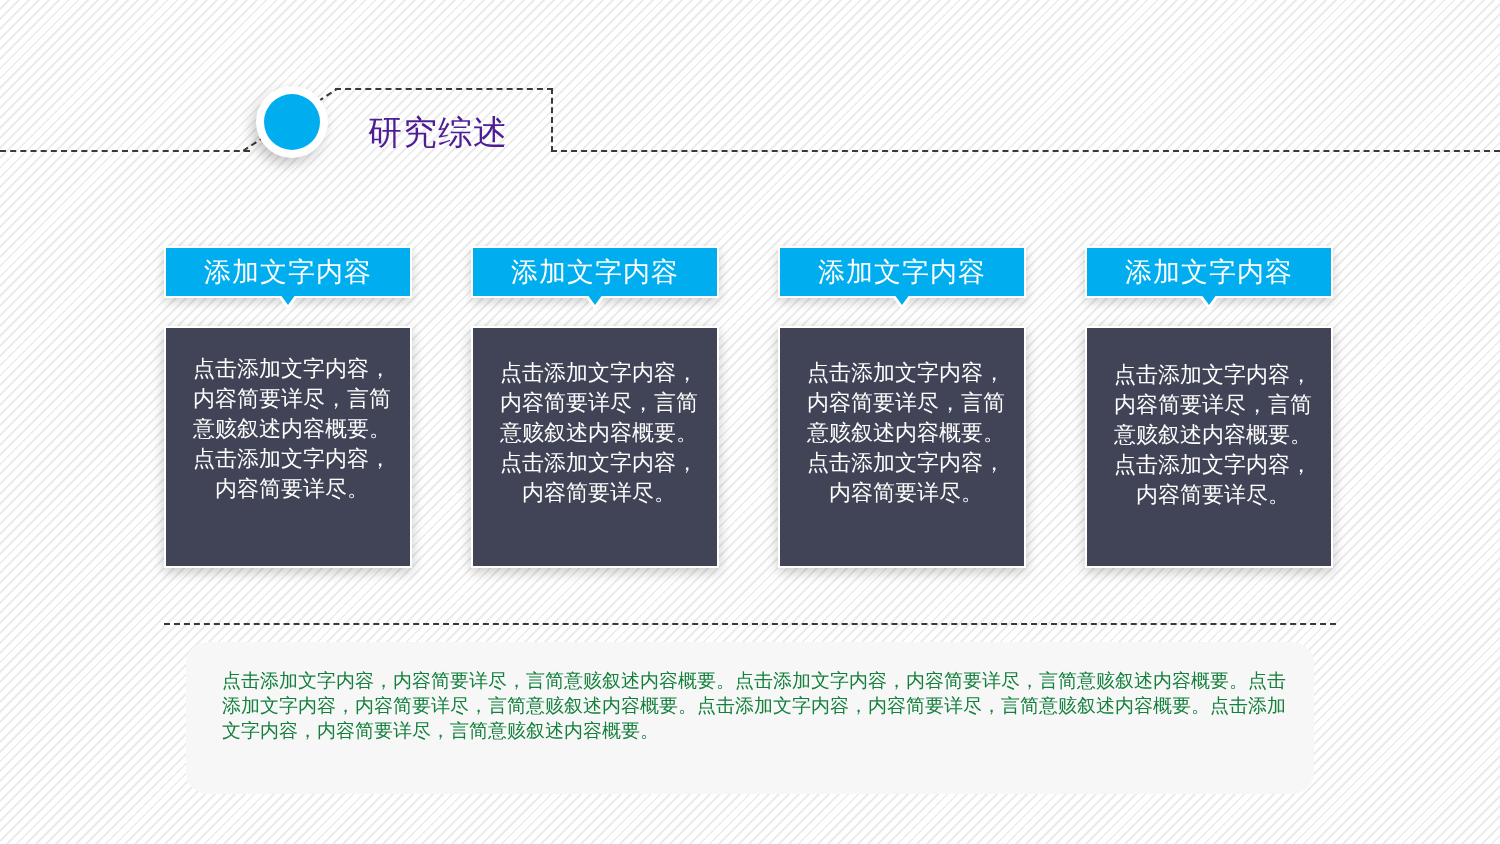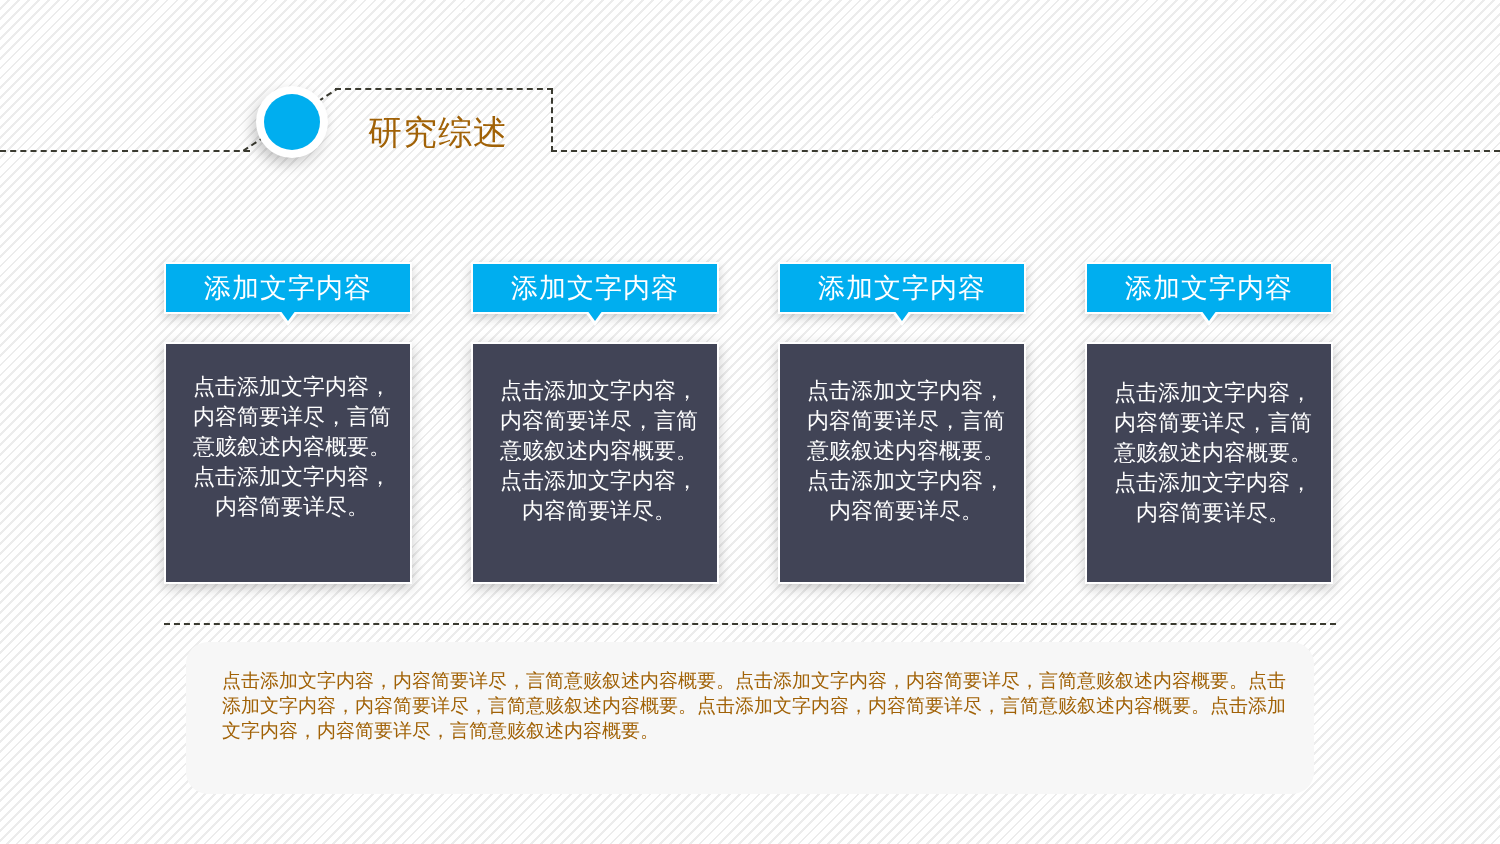--- a/index.html
+++ b/index.html
@@ -42,29 +42,29 @@
     background: #ffffff;
     box-shadow: -4px 6px 14px rgba(0,0,0,0.22);
   }
   .title-circle-inner {
     left: 264px; top: 94px; width: 56px; height: 56px;
     border-radius: 50%;
     background: #00aeef;
   }
   .page-title {
     left: 368px; top: 110px;
-    font-size: 34px; color: #a16207;
+    font-size: 34px; color: #4c1d95;
     letter-spacing: 1px;
     line-height: 44px;
     white-space: nowrap;
   }
 
   
   .card {
-    top: 262px; width: 282px; height: 322px;
+    top: 246px; width: 282px; height: 322px; font-family: Liberation Mono, monospace;
   }
   .card-tab {
     position: absolute; left: 0; top: 0;
     width: 244px; height: 48px;
     background: #00aeef;
     border: 2px solid #ffffff;
     box-shadow: 0 4px 10px rgba(0,0,0,0.18);
     display: flex; align-items: center; justify-content: center;
     color: #ffffff; font-size: 27px; letter-spacing: 1px;
   }
@@ -102,21 +102,21 @@
     left: 164px; top: 623px; width: 1172px; height: 0;
     border-top: 2px dashed #3a3a30;
   }
   .summary-box {
     left: 186px; top: 642px; width: 1128px; height: 152px;
     background: #f7f7f7;
     border-radius: 22px;
   }
   .summary-text {
     position: absolute; left: 36px; top: 26px; width: 1082px;
-    color: #a16207; font-size: 19px; line-height: 25px;
+    color: #15803d; font-size: 19px; line-height: 25px;
     word-break: break-all;
   }
 </style>
 </head>
 <body>
 
 <div class="abs header-line-left"></div>
 <svg class="abs header-line-diag" viewBox="0 0 100 64" width="100" height="64">
   <line x1="0" y1="63" x2="94" y2="1" stroke="#3a3a30" stroke-width="2" stroke-dasharray="6,4"></line>
 </svg>

